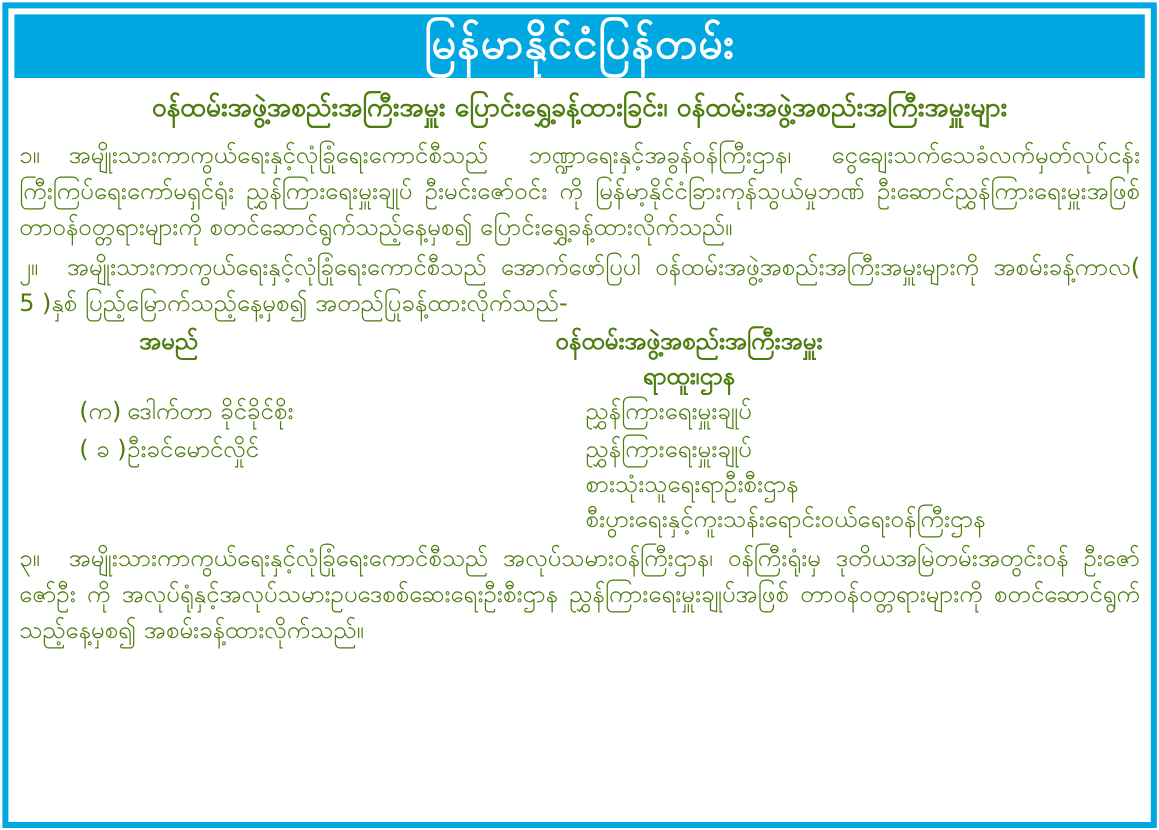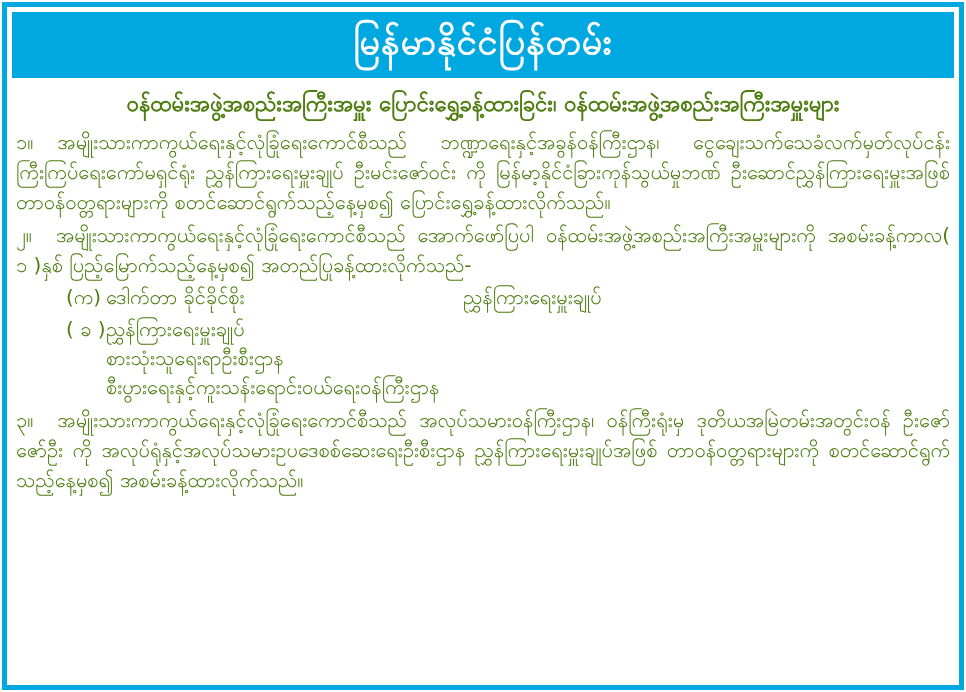--- a/index.html
+++ b/index.html
@@ -11,21 +11,21 @@
   .page {
     position: absolute;
     left: 2px; top: 2px;
     width: 952px; height: 678px;
     border: 5px solid #00A8E2;
     background: #ffffff;
     overflow: hidden;
   }
   .banner {
     margin: 5px;
-    height: 66px;
+    height: 53px;
     background: #00A8E2;
     display: flex;
     align-items: center;
     justify-content: center;
   }
   .banner-title {
     color: #ffffff;
     font-size: 36px;
     font-weight: bold;
     letter-spacing: 1px;
@@ -63,55 +63,63 @@
   .th-name { padding-left: 100px; }
   .th-pos  { width: max-content; text-align: center; }
   .tbl-row {
     display: grid;
     grid-template-columns: 50px 40px 357px 1fr;
     margin-bottom: 3px;
   }
   .c-gutter {}
   .c-label {}
   .c-name {}
-  .c-pos div { white-space: nowrap; }
+  .c-pos div { white-space: nowrap; margin-left: 25px; }
 </style>
 </head>
 <body>
 
 <div class="page">
 
   <div class="banner">
     <div class="banner-title">မြန်မာနိုင်ငံပြန်တမ်း</div>
   </div>
 
   <div class="content">
 
     <div class="subject">
       <div>ဝန်ထမ်းအဖွဲ့အစည်းအကြီးအမှူး ပြောင်းရွှေ့ခန့်ထားခြင်း၊ ဝန်ထမ်းအဖွဲ့အစည်းအကြီးအမှူးများ</div>
     </div>
 
     <p class="para"><span class="num">၁။</span><span>အမျိုးသားကာကွယ်ရေးနှင့်လုံခြုံရေးကောင်စီသည် ဘဏ္ဍာရေးနှင့်အခွန်ဝန်ကြီးဌာန၊ ငွေချေးသက်သေခံလက်မှတ်လုပ်ငန်းကြီးကြပ်ရေးကော်မရှင်ရုံး ညွှန်ကြားရေးမှူးချုပ် ဦးမင်းဇော်ဝင်း ကို မြန်မာ့နိုင်ငံခြားကုန်သွယ်မှုဘဏ် ဦးဆောင်ညွှန်ကြားရေးမှူးအဖြစ် တာဝန်ဝတ္တရားများကို စတင်ဆောင်ရွက်သည့်နေ့မှစ၍ ပြောင်းရွှေ့ခန့်ထားလိုက်သည်။</span></p>
 
-    <p class="para"><span class="num">၂။</span><span>အမျိုးသားကာကွယ်ရေးနှင့်လုံခြုံရေးကောင်စီသည် အောက်ဖော်ပြပါ ဝန်ထမ်းအဖွဲ့အစည်းအကြီးအမှူးများကို အစမ်းခန့်ကာလ( ၁ )နှစ် ပြည့်မြောက်သည့်နေ့မှစ၍ အတည်ပြုခန့်ထားလိုက်သည်-</span></p>
+    <p class="para"><span class="num">၂။</span><span>အမျိုးသားကာကွယ်ရေးနှင့်လုံခြုံရေးကောင်စီသည် အောက်ဖော်ပြပါ ဝန်ထမ်းအဖွဲ့အစည်းအကြီးအမှူးများကို အစမ်းခန့်ကာလ( 5 )နှစ် ပြည့်မြောက်သည့်နေ့မှစ၍ အတည်ပြုခန့်ထားလိုက်သည်-</span></p>
 
     <div class="tbl">
+      <div class="tbl-head">
+        <div class="th-name">အမည်</div>
+        <div class="th-pos">
+          <div>ဝန်ထမ်းအဖွဲ့အစည်းအကြီးအမှူး</div>
+          <div>ရာထူး၊ဌာန</div>
+        </div>
+      </div>
 
       <div class="tbl-row">
         <div class="c-gutter"></div>
         <div class="c-label">(က)</div>
         <div class="c-name">ဒေါက်တာ ခိုင်ခိုင်စိုး</div>
         <div class="c-pos">
           <div>ညွှန်ကြားရေးမှူးချုပ်</div>
         </div>
       </div>
 
       <div class="tbl-row">
         <div class="c-gutter"></div>
         <div class="c-label">( ခ )</div>
+        <div class="c-name">ဦးခင်မောင်လှိုင်</div>
         <div class="c-pos">
           <div>ညွှန်ကြားရေးမှူးချုပ်</div>
           <div>စားသုံးသူရေးရာဦးစီးဌာန</div>
           <div>စီးပွားရေးနှင့်ကူးသန်းရောင်းဝယ်ရေးဝန်ကြီးဌာန</div>
         </div>
       </div>
     </div>
 
     <p class="para"><span class="num">၃။</span><span>အမျိုးသားကာကွယ်ရေးနှင့်လုံခြုံရေးကောင်စီသည် အလုပ်သမားဝန်ကြီးဌာန၊ ဝန်ကြီးရုံးမှ ဒုတိယအမြဲတမ်းအတွင်းဝန် ဦးဇော်ဇော်ဦး ကို အလုပ်ရုံနှင့်အလုပ်သမားဥပဒေစစ်ဆေးရေးဦးစီးဌာန ညွှန်ကြားရေးမှူးချုပ်အဖြစ် တာဝန်ဝတ္တရားများကို စတင်ဆောင်ရွက်သည့်နေ့မှစ၍ အစမ်းခန့်ထားလိုက်သည်။</span></p>
 

